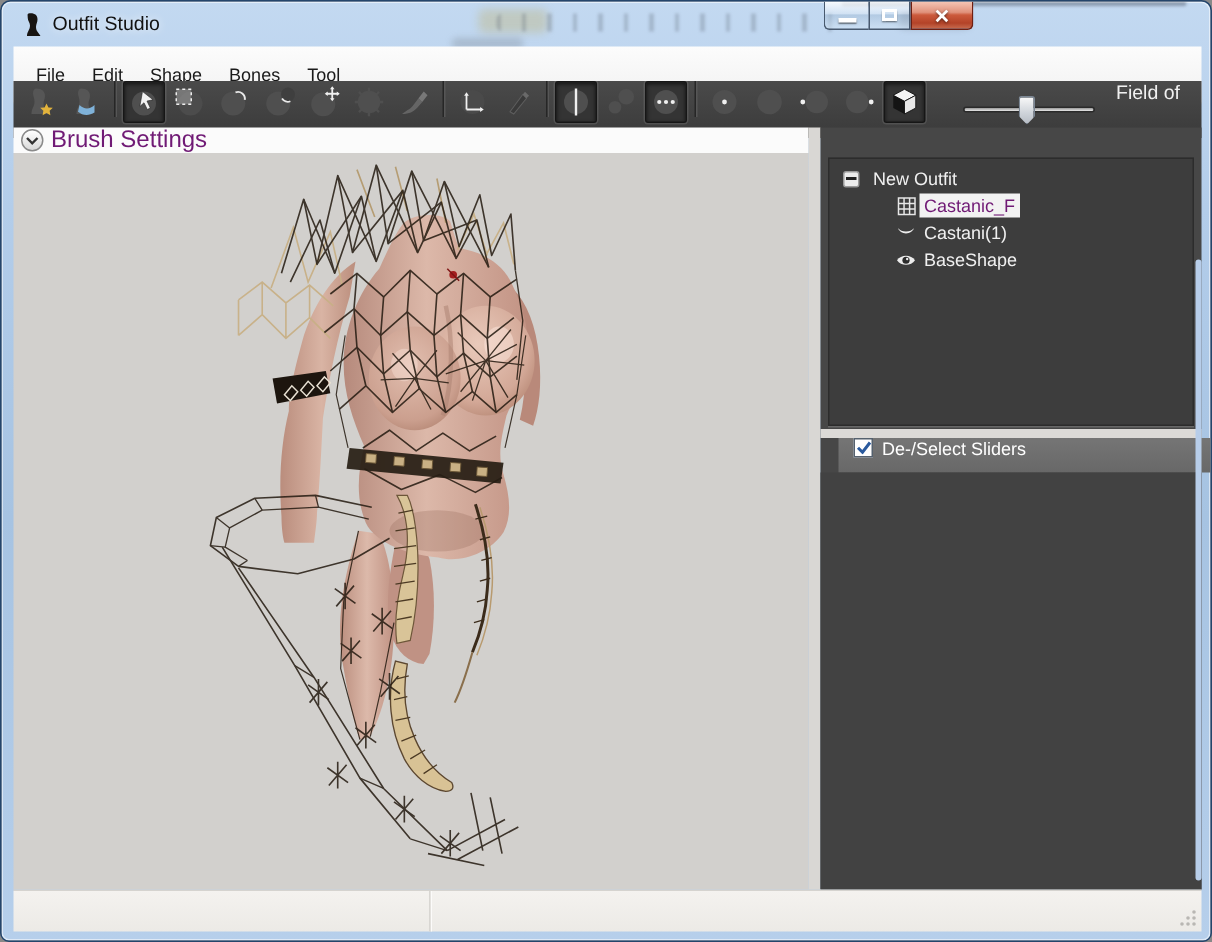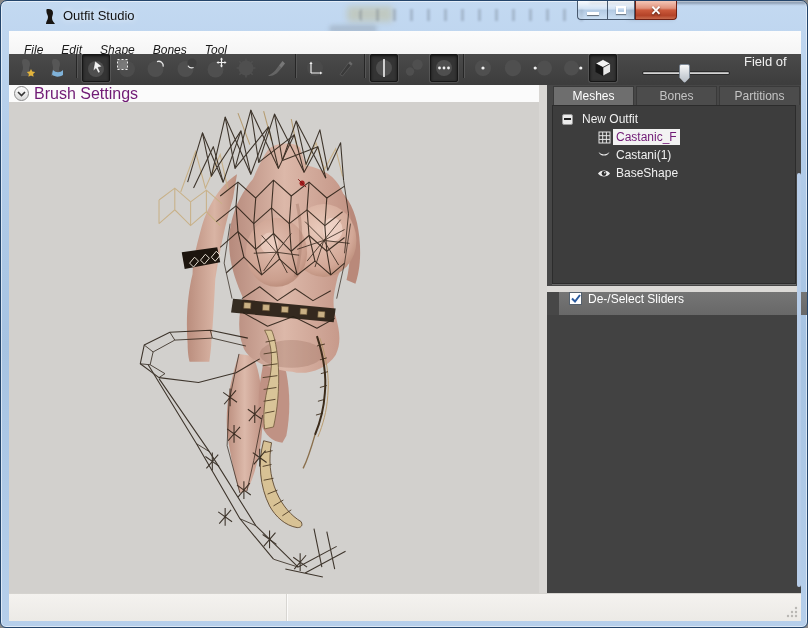--- a/index.html
+++ b/index.html
@@ -5,39 +5,39 @@
   html,body{margin:0;padding:0;background:#888;}
   *{box-sizing:border-box;font-family:"Liberation Sans",sans-serif;}
   #stage{position:relative;width:808px;height:628px;overflow:hidden;}
 
   
   #frame{position:absolute;inset:0;border-radius:7px 7px 6px 6px;
     background:linear-gradient(180deg,#c3d9f1 0%,#b3cdea 22%,#a6c3e2 55%,#b6cfeb 100%);
     border:1px solid #24456b; box-shadow:inset 0 0 0 1px rgba(255,255,255,.55);overflow:hidden;}
 
   
-  #titlebar{position:absolute;left:0;top:0;width:660px;height:30px;margin-left:28px;}
+  #titlebar{position:absolute;left:0;top:0;width:660px;height:30px;}
   .smudge{position:absolute;border-radius:4px;pointer-events:none;}
   #app-icon{position:absolute;left:13px;top:7px;width:16px;height:17px;}
   #title-text{position:absolute;left:34px;top:7px;font-size:13px;color:#111;text-shadow:0 0 6px rgba(255,255,255,.9);}
   #caption-buttons{position:absolute;right:12px;top:0;height:20px;display:flex;}
   .capbtn{height:19px;border:1px solid #48596e;border-top:none;display:flex;align-items:center;justify-content:center;
     background:linear-gradient(180deg,rgba(255,255,255,.85),rgba(228,238,248,.45) 45%,rgba(160,185,210,.45) 50%,rgba(210,228,245,.6));}
   #btn-min{width:30px;border-radius:0 0 0 4px;border-right:none;}
   #btn-max{width:28px;}
   #btn-close{width:42px;border-radius:0 0 4px 0;border-color:#6e1f12;
     background:linear-gradient(180deg,#f4c6b6 0%,#e0927c 40%,#cc5a3c 50%,#b44328 80%,#c66a4e 100%);}
   .glyph-min{width:12px;height:3px;background:#fff;box-shadow:0 1px 1px rgba(0,0,0,.5);margin-top:6px;}
   .glyph-max{width:10px;height:8px;border:2px solid #fff;box-shadow:0 1px 1px rgba(0,0,0,.4);}
   .glyph-close{color:#fff;font-size:13px;font-weight:bold;text-shadow:0 1px 2px rgba(0,0,0,.6);line-height:1;}
 
   
   #menubar{position:absolute;left:8px;top:30px;width:792px;height:38px;
     background:linear-gradient(180deg,#fcfcfc,#f1f1f1);border-bottom:1px solid #e0e0e0;
-    display:flex;align-items:center;padding-left:6px;font-style:italic;}
+    display:flex;align-items:center;padding-left:6px;}
   .menu-item{font-size:12px;color:#1a1a1a;padding:3px 9px;}
 
   
   #toolbar{position:absolute;left:8px;top:53px;width:792px;height:38px;
     background:linear-gradient(180deg,#4a4a4a,#3a3a3a);display:flex;
     padding-left:3px;overflow:hidden;}
   .tbtn{width:28px;height:28px;margin:0 1px;border:1px solid transparent;border-radius:2px;
     display:flex;align-items:center;justify-content:center;flex:none;}
   .tbtn.pressed{background:#343434;border-color:#161616;box-shadow:inset 0 1px 3px rgba(0,0,0,.65),0 0 0 1px rgba(255,255,255,.10);}
   .tbtn.disabled{opacity:.45;}
@@ -395,25 +395,20 @@
         <path d="M183 160 l5 -6 l4 4 l-5 6 z M194 157 l5 -6 l4 4 l-5 6 z M205 154 l5 -6 l4 4 l-5 6 z" fill="none" stroke="#e8e0d2" stroke-width="1"></path>
       </g>
       <g>
         <circle cx="297" cy="79" r="2.6" fill="#a31e1e"></circle>
         <path d="M293 75 L301 83" stroke="#7e1515" stroke-width="1"></path>
       </g>
     </svg>
   </div>
 
   <div id="right-panel">
-    <div id="tab-row">
-      <div class="tab active">Meshes</div>
-      <div class="tab">Bones</div>
-      <div class="tab">Partitions</div>
-    </div>
     <div id="mesh-tree">
       <div class="tree-row">
         <span class="toggle-box">
               <span class="toggle-minus"></span>
             </span>
         <span class="lbl">New Outfit</span>
       </div>
       <div class="tree-row">
         <span class="tree-icon">
           <svg width="13" height="13" viewBox="0 0 13 13">

